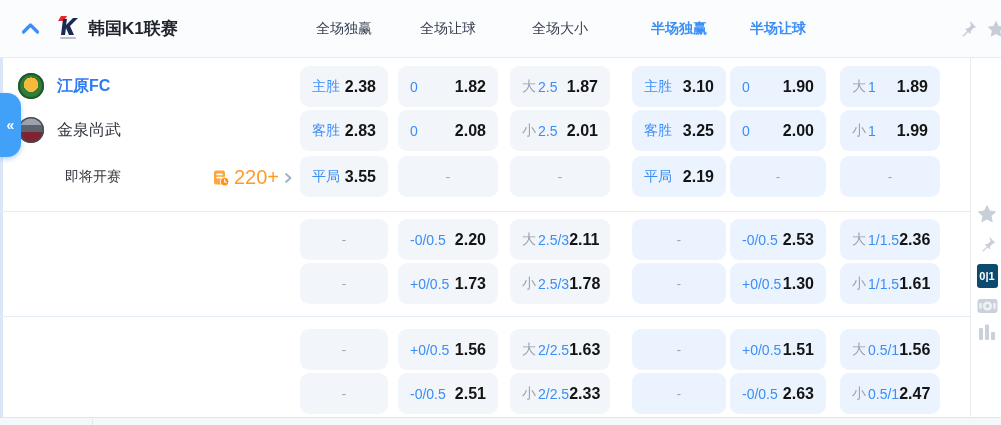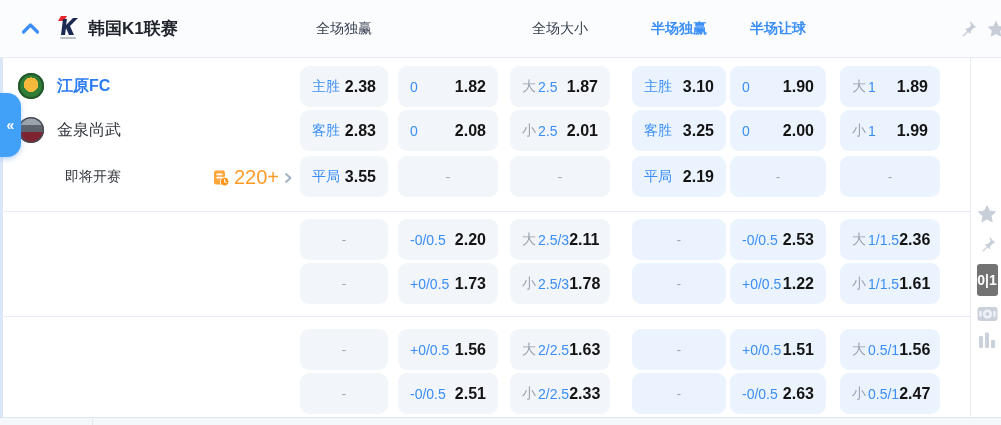--- a/index.html
+++ b/index.html
@@ -47,21 +47,21 @@
   
   .sep{position:absolute;left:0;width:970px;height:1px;background:#E4EBF4;}
   .sep1{top:211px;}.sep2{top:316px;}
   .rail-sep{position:absolute;left:970px;top:57px;height:360px;width:1px;background:#E8EDF3;}
   .bottom-line{position:absolute;left:0;right:0;top:417px;height:1px;background:#DCE5F0;}
   .bottom-strip{position:absolute;left:0;right:0;top:418px;bottom:0;background:#F5F8FB;}
   .bottom-vline{position:absolute;left:92px;top:419px;bottom:0;width:1px;background:#E2E8F0;}
   
   .rail{position:absolute;left:974px;top:203px;width:26px;display:flex;flex-direction:column;align-items:center;gap:10px;}
   .rail-ic{cursor:pointer;display:flex;align-items:center;justify-content:center;}
-  .score-badge{width:21px;height:32px;background:#737373;border-radius:3px;color:#fff;font-size:14px;
+  .score-badge{width:21px;height:24px;background:#0c4a6e;border-radius:3px;color:#fff;font-size:11px;
                font-weight:700;display:flex;align-items:center;justify-content:center;letter-spacing:0;}
   
   .side-tab{position:absolute;left:0;top:93px;width:21px;height:64px;background:#41A0F8;
             border-radius:0 14px 14px 0;display:flex;align-items:center;justify-content:center;
             color:#fff;font-size:14px;font-weight:700;cursor:pointer;box-shadow:0 2px 5px rgba(40,120,230,.35);}
 </style>
 </head>
 <body>
 
 <div class="app">
@@ -75,20 +75,21 @@
     </span>
     <span class="klogo">
       <svg width="28" height="30" viewBox="0 0 28 30">
         <polygon points="7,3 13,3 10,8 4,8" fill="#E8272C"></polygon>
         <path d="M9 6 L13 6 L12 12 L19 5 L24 5 L16 13 L20 22 L15 22 L12 15 L11 22 L7 22 Z" fill="#1B2A52"></path>
         <rect x="6" y="24" width="16" height="2" rx="1" fill="#BBBFC8"></rect>
       </svg>
     </span>
     <span class="league">韩国K1联赛</span>
     <span class="hcol hc1">全场独赢</span>
+    <span class="hcol hc2">全场让球</span>
     <span class="hcol hc3">全场大小</span>
     <span class="hcol hblue hc4">半场独赢</span>
     <span class="hcol hblue hc5">半场让球</span>
     <span class="pin-top">
       <svg width="20" height="20" viewBox="0 0 22 22">
           <path d="M13 2 l7 7 -2.8 1 -3.1 3.1 -.5 3.6 -2.4-2.4 -5.2 5.2 -1.1-1.1 5.2-5.2 -2.4-2.4 3.6-.5 3.1-3.1 z" fill="#C7CDD7"></path>
         </svg>
     </span>
     <span class="star-top">
       <svg width="20" height="20" viewBox="0 0 20 20">
@@ -244,21 +245,21 @@
     <div class="cell f c3">
         <span class="g">小</span>
         <span class="b">2.5/3</span>
         <span class="o">1.78</span>
       </div>
     <div class="cell h c4 dash">
         <span class="d">-</span>
       </div>
     <div class="cell h c5">
         <span class="b">+0/0.5</span>
-        <span class="o">1.22</span>
+        <span class="o">1.30</span>
       </div>
     <div class="cell h c6">
         <span class="g">小</span>
         <span class="b">1/1.5</span>
         <span class="o">1.61</span>
       </div>
   </div>
 
   <div class="sep sep2"></div>
 

